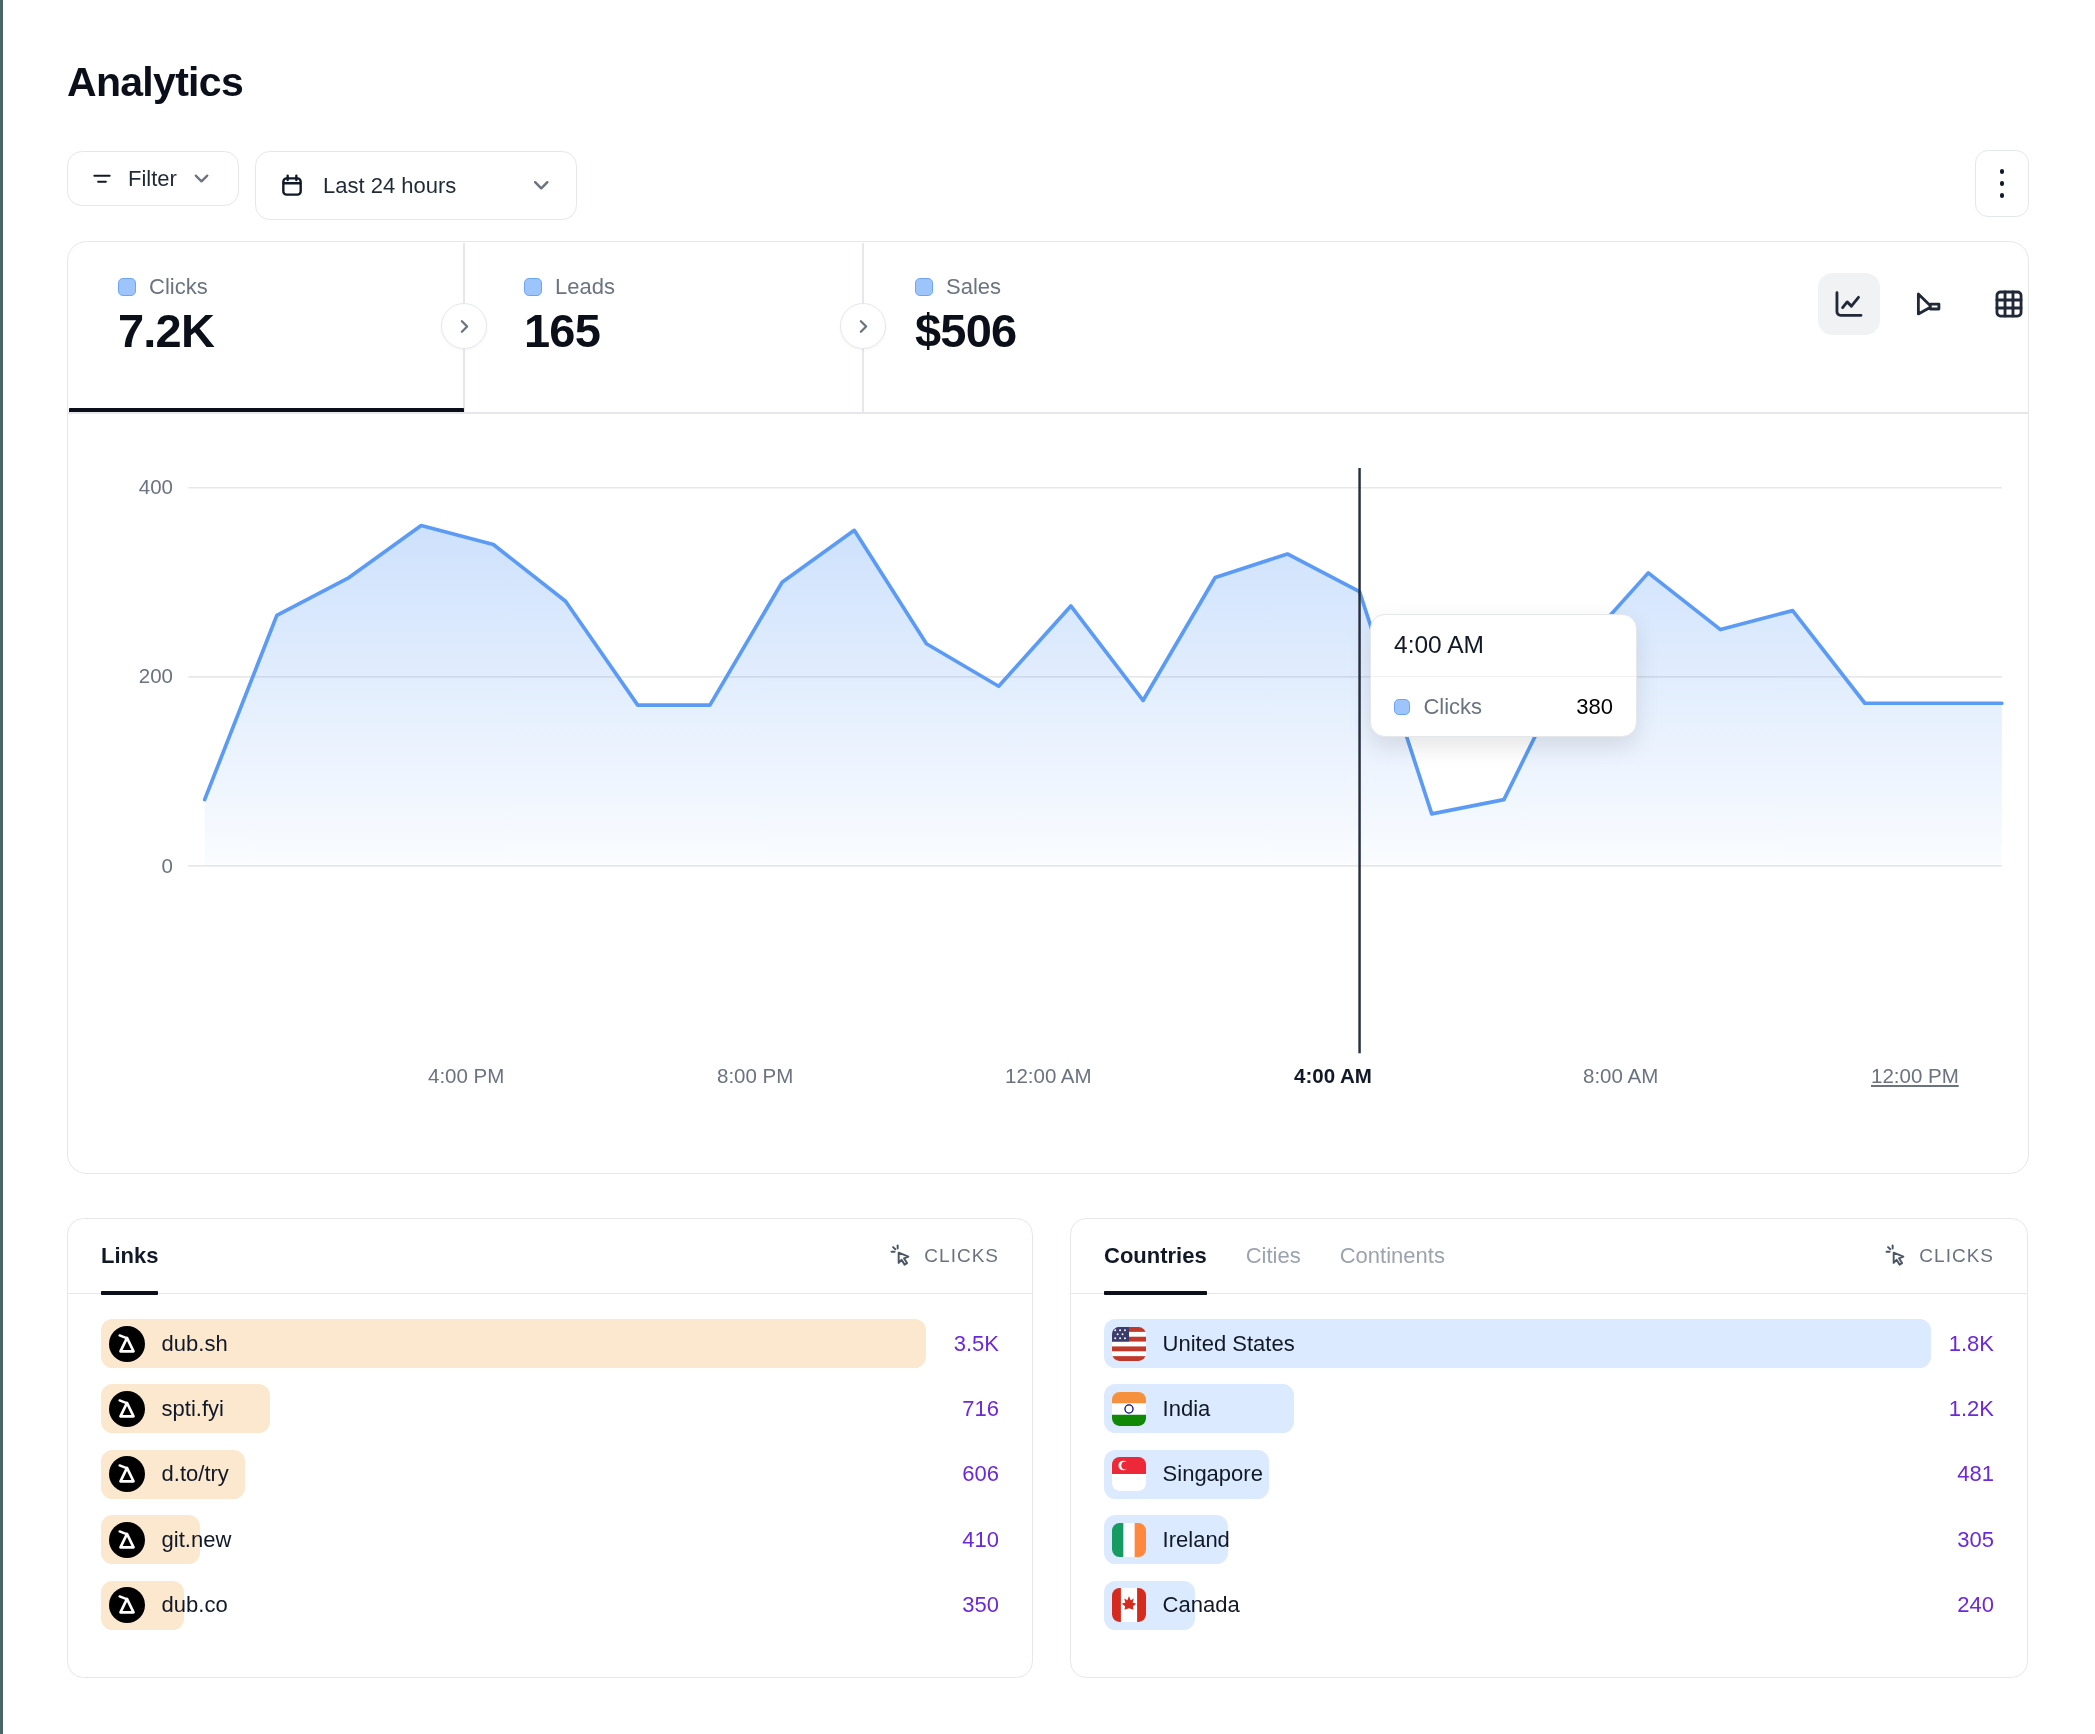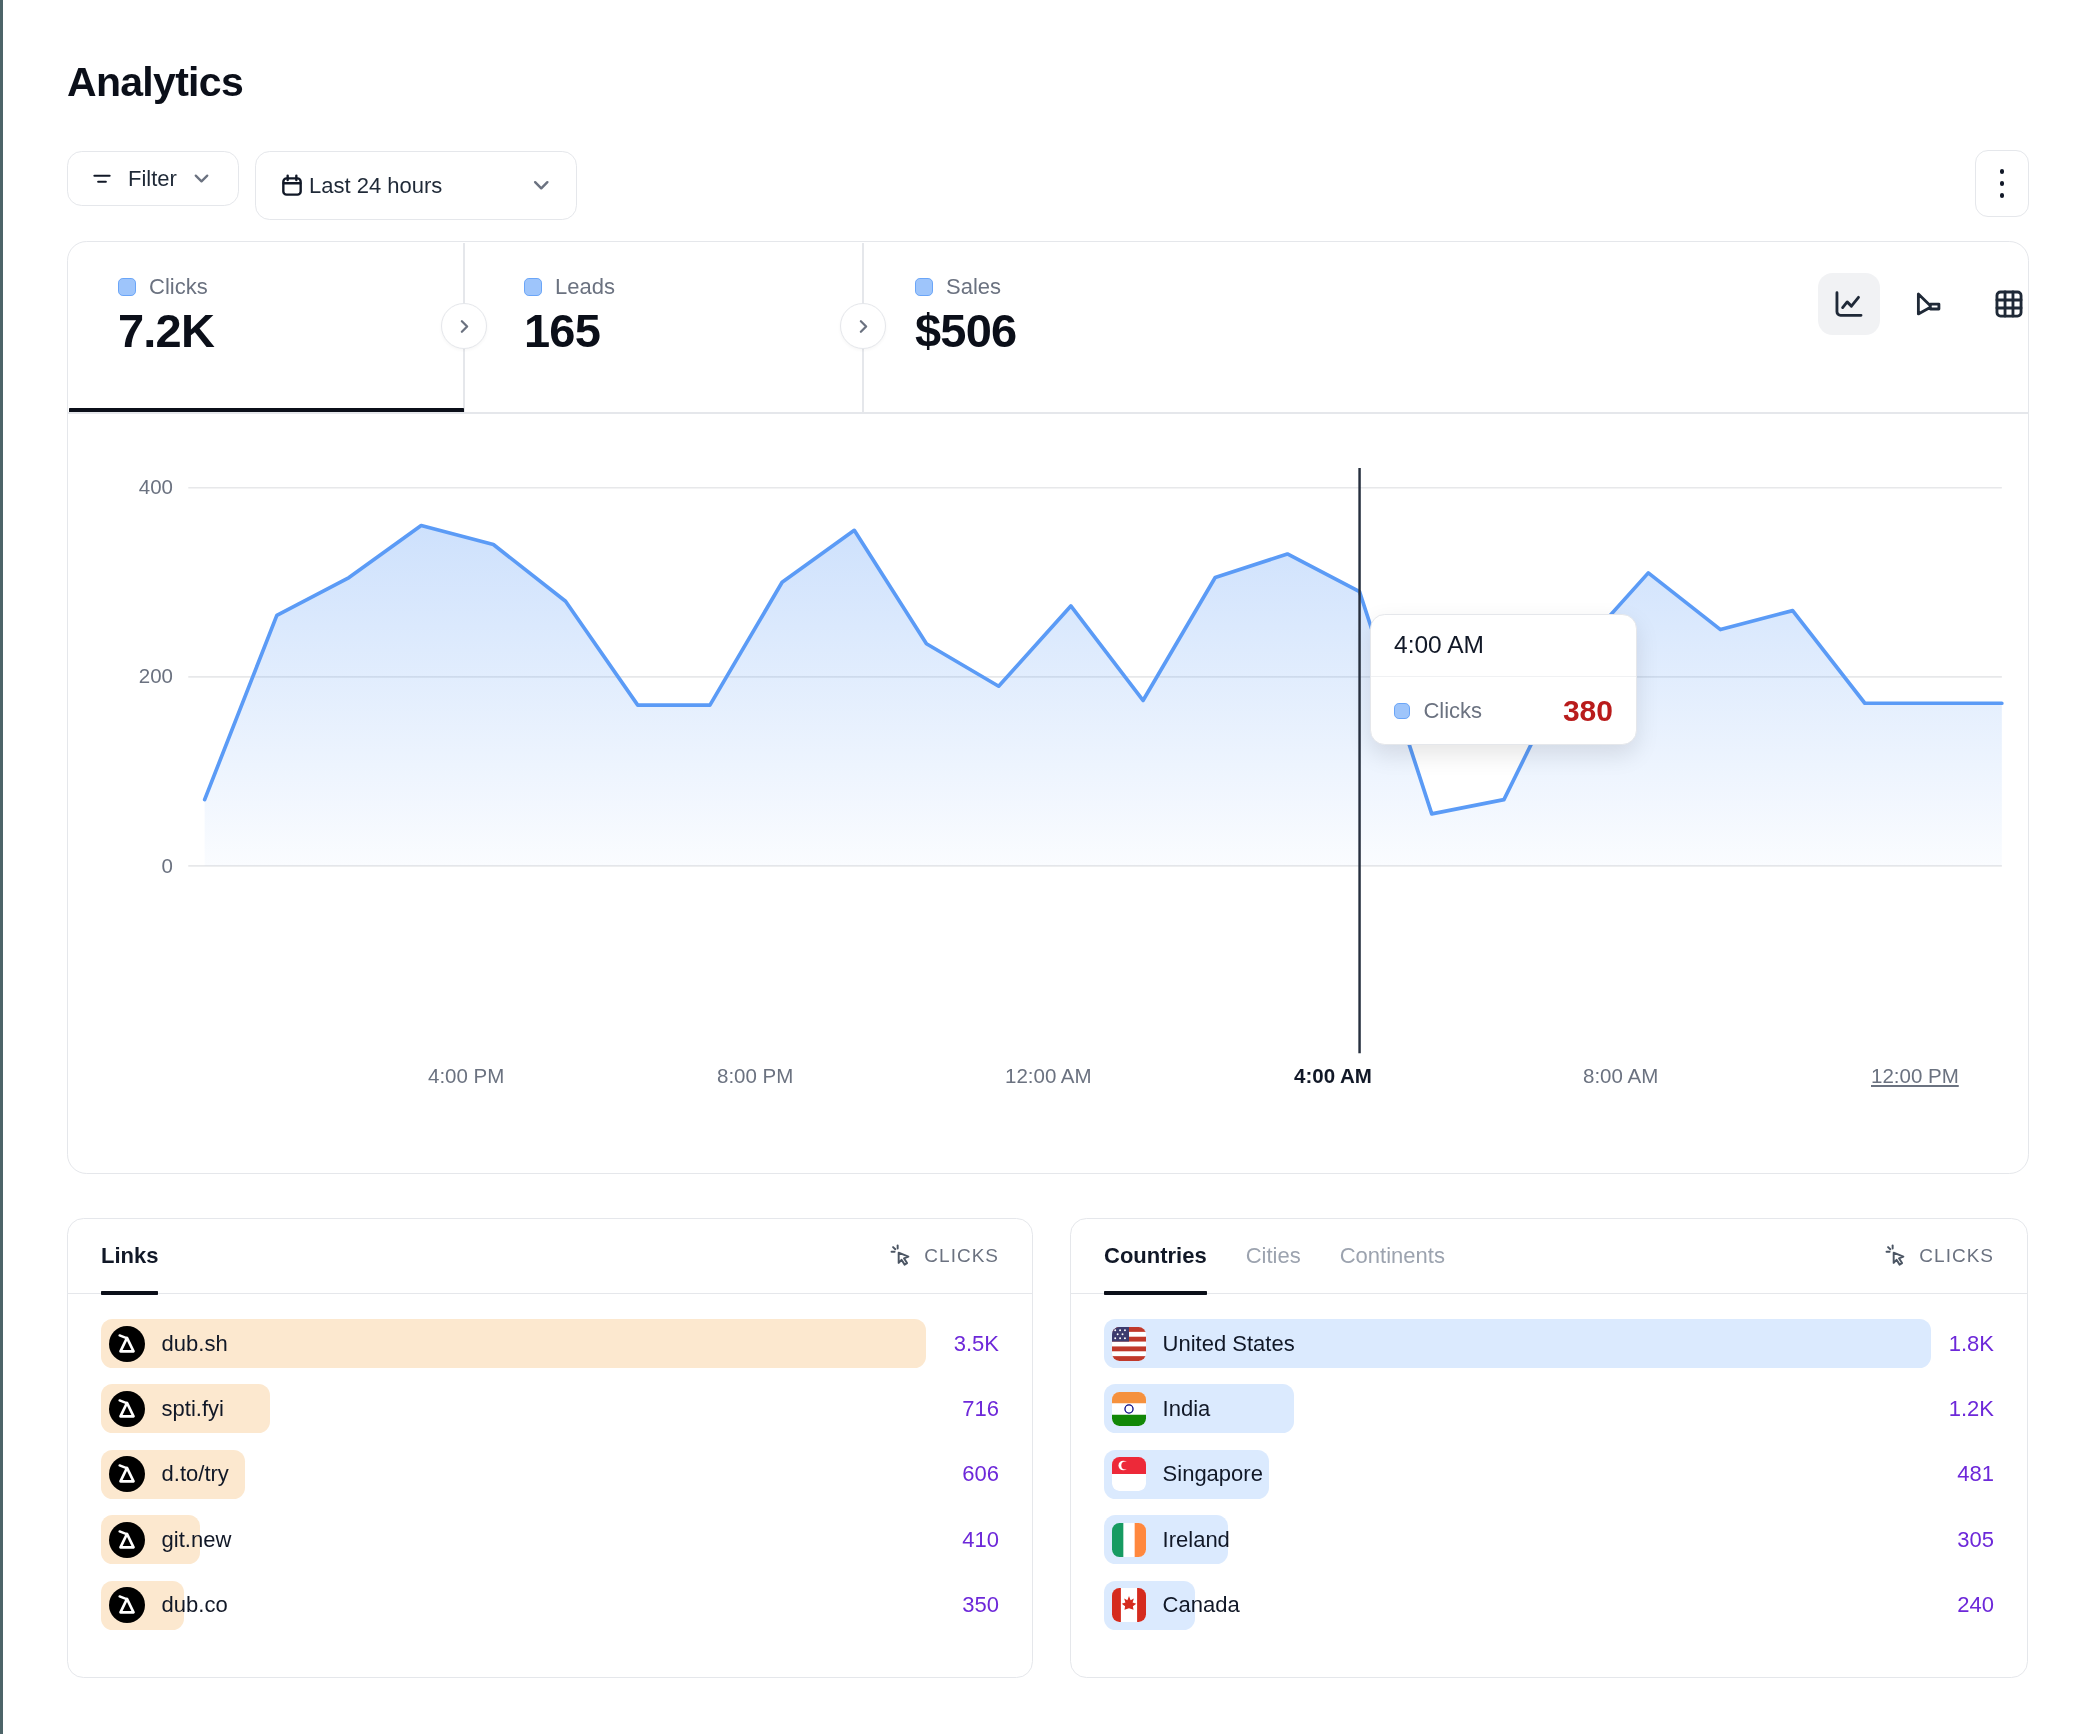--- a/index.html
+++ b/index.html
@@ -3,21 +3,21 @@
 <meta charset="utf-8">
 <style>
   html,body{margin:0;padding:0;background:#ffffff;}
   body{font-family:"Liberation Sans","DejaVu Sans",sans-serif;color:#111827;}
   .page{position:relative;width:2096px;height:1735px;background:#fff;overflow:hidden;}
   .accent-edge{position:absolute;left:0;top:0;width:2.5px;height:1735px;background:#4d6468;}
   .page-title{position:absolute;left:67px;top:59px;font-size:41px;font-weight:700;letter-spacing:-0.7px;color:#0b0f19;}
   .btn{position:absolute;display:flex;align-items:center;background:#fff;border:1.6px solid #e5e7eb;border-radius:14.7px;box-sizing:border-box;color:#1f2937;font-size:22px;font-weight:500;cursor:pointer;}
   .btn svg{flex:0 0 auto;}
   .btn-filter{left:67px;top:151px;width:172px;height:55px;padding:0 21px;gap:13px;}
-  .btn-date{left:255px;top:151px;width:322px;height:69px;padding:0 23px;gap:4px;}
+  .btn-date{left:255px;top:151px;width:322px;height:69px;padding:0 23px;gap:18px;}
   .btn-date .spacer{flex:1;}
   .btn-kebab{left:1975px;top:150px;width:54px;height:67px;border-radius:13px;justify-content:center;}
   .kebab-dots{display:flex;flex-direction:column;gap:7.4px;}
   .kebab-dots i{width:4.9px;height:4.9px;border-radius:50%;background:#111827;}
   .card{position:absolute;left:67px;top:241px;width:1962px;height:933px;border:1.6px solid #e5e7eb;border-radius:19.6px;box-sizing:border-box;background:#fff;}
   .card-header-border{position:absolute;left:67px;top:412px;width:1962px;height:1.6px;background:#e5e7eb;}
   .tab-divider{position:absolute;top:243px;width:1.6px;height:169px;background:#e5e7eb;}
   .stat-tab{position:absolute;top:241px;height:170px;cursor:pointer;}
   .stat-label-row{position:absolute;top:33px;left:0;display:flex;align-items:center;gap:13px;}
   .legend-square{width:18px;height:18px;border-radius:4.9px;background:#9ec5fb;border:1.6px solid #6aa5f8;box-sizing:border-box;}
@@ -30,21 +30,21 @@
   .view-btn.selected{background:#f1f2f4;}
   .y-tick{position:absolute;width:70px;text-align:right;font-size:20.5px;color:#6b7280;}
   .x-tick{position:absolute;width:131px;text-align:left;font-size:20.5px;color:#6b7280;top:1064px;}
   .x-tick.hl{color:#111827;font-weight:700;}
   .chart-svg{position:absolute;left:0;top:0;pointer-events:none;}
   .tooltip{position:absolute;left:1370px;top:614px;width:267px;border:1.6px solid #e5e7eb;border-radius:14.7px;background:#fff;box-shadow:0 9.8px 23px rgba(0,0,0,0.10);box-sizing:border-box;}
   .tooltip-header{padding:16.4px 23px;font-size:24.5px;color:#111827;}
   .tooltip-div{height:1.6px;background:#f0f1f3;}
   .tooltip-row{display:flex;align-items:center;gap:13px;padding:16.4px 23px;}
   .tooltip-series{font-size:22px;color:#6b7280;flex:1;}
-  .tooltip-value{font-size:30px;font-weight:700;color:#b91c1c;}
+  .tooltip-value{font-size:22px;font-weight:400;color:#000000;}
   .panel{position:absolute;top:1218px;height:460px;border:1.6px solid #e5e7eb;border-radius:16.4px;box-sizing:border-box;background:#fff;}
   .panel-links{left:67px;width:966px;}
   .panel-countries{left:1070px;width:958px;}
   .panel-header{position:relative;height:75px;border-bottom:1.6px solid #e5e7eb;display:flex;align-items:center;padding:0 33px;box-sizing:border-box;gap:39px;}
   .panel-tab{position:relative;height:75px;display:flex;align-items:center;font-size:22px;font-weight:600;color:#111827;cursor:pointer;}
   .panel-tab.inactive{color:#9ca3af;font-weight:500;}
   .panel-tab.active::after{content:"";position:absolute;left:0;bottom:-1.6px;height:4.1px;width:100%;background:#0b0f19;border-radius:0.8px;}
   .metric{margin-left:auto;display:flex;align-items:center;gap:9.8px;color:#6b7280;font-size:19px;font-weight:500;letter-spacing:1px;}
   .rows{position:absolute;left:33px;right:33px;top:100px;display:flex;flex-direction:column;gap:16.4px;}
   .row{position:relative;height:49px;}

